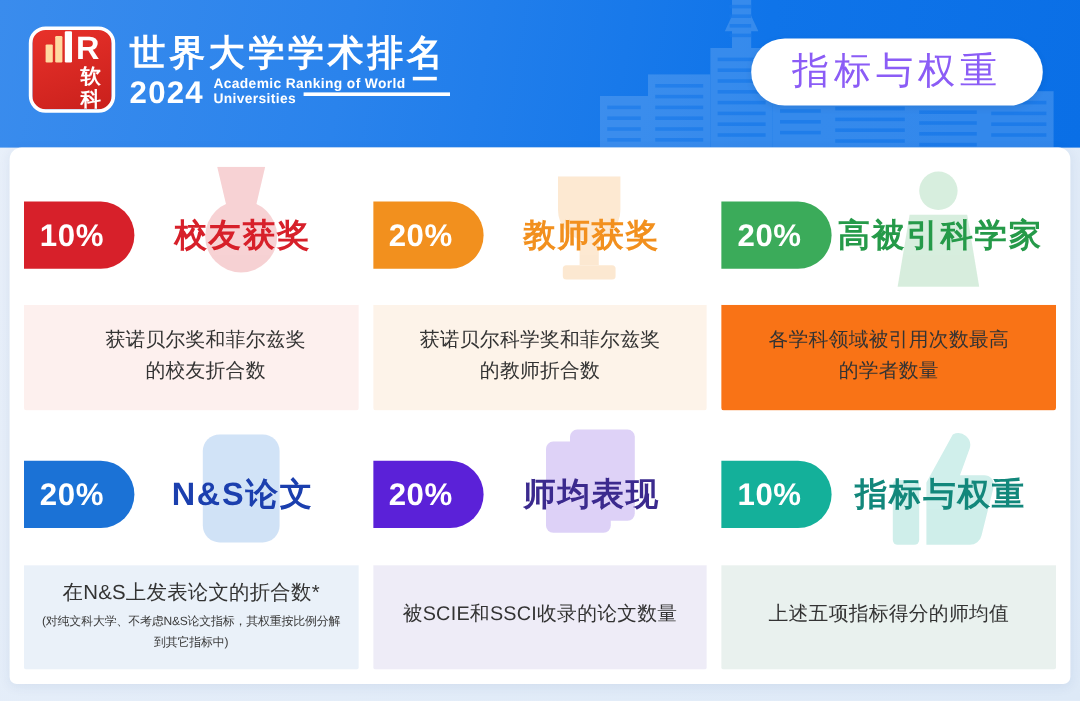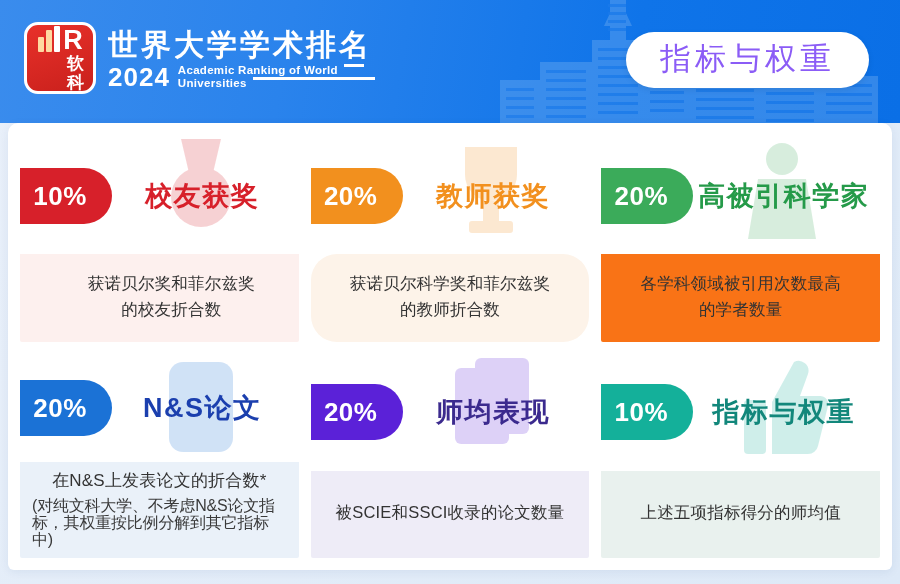--- a/index.html
+++ b/index.html
@@ -227,23 +227,23 @@
   }
   .card-desc {
     color: #333333;
     font-size: 16.5px;
     line-height: 26px;
     text-align: center;
     letter-spacing: .2px;
   }
   .card-note {
     color: #3a3a3a;
-    font-size: 16px;
+    font-size: 10px;
     line-height: 17px;
-    text-align: left;
+    text-align: center;
     margin-top: 3px;
     letter-spacing: -.2px;
   }
   .card.has-note .card-body { justify-content: center; align-items: stretch; }
   .card.has-note .card-desc { font-size: 17px; }
 </style>
 </head>
 <body>
 
 <div class="page">
@@ -368,21 +368,21 @@
                 <path d="M20 8 h52 v28 a26 26 0 0 1 -52 0 z"></path>
                 <rect x="38" y="62" width="16" height="20"></rect>
                 <rect x="24" y="82" width="44" height="12" rx="3"></rect>
               </g>
             </svg>
             <div class="pct" style="background: rgb(242, 144, 30);">
               <span>20%</span>
             </div>
             <div class="card-title" style="color: rgb(242, 144, 30);">教师获奖</div>
           </div>
-          <div class="card-body" style="background: rgb(253, 243, 233); border-radius: 26px;">
+          <div class="card-body" style="background: rgb(253, 243, 233);">
             <div class="card-desc">获诺贝尔科学奖和菲尔兹奖<br>的教师折合数</div>
           </div>
         </div>
         <div class="card">
           <div class="card-top">
             <svg class="watermark" viewBox="0 0 92 104">
               <g fill="#3bab5a">
                 <circle cx="46" cy="20" r="16"></circle>
                 <path d="M22 40 h48 l10 60 h-68 z"></path>
               </g>

